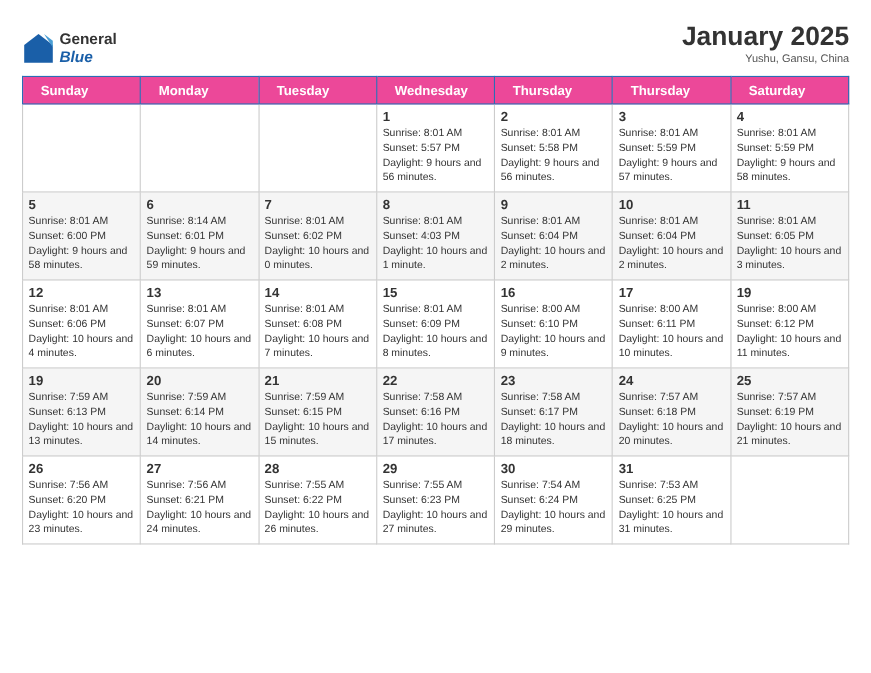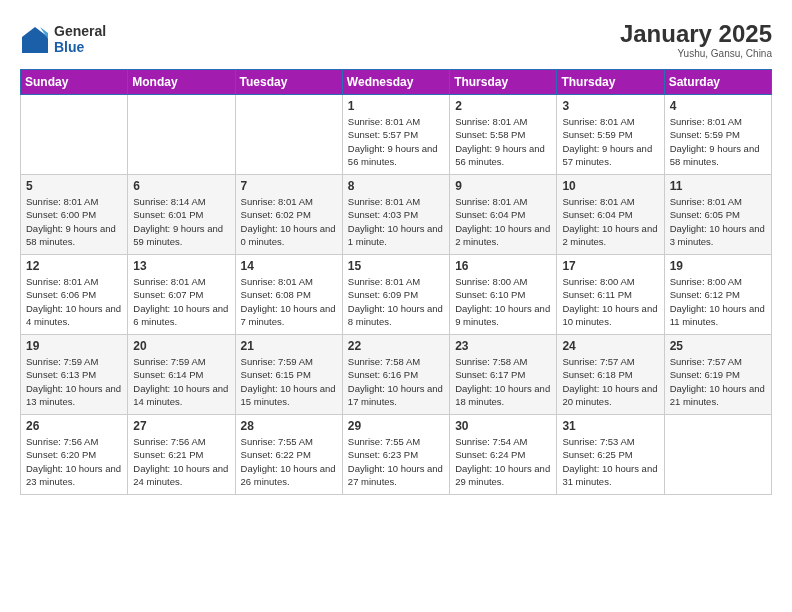--- a/index.html
+++ b/index.html
@@ -6,37 +6,37 @@
     body {
       font-family: Arial, sans-serif;
       background: #fff;
       width: 792px;
       min-height: 612px;
       padding: 20px;
     }
     .header {
       display: flex;
       justify-content: space-between;
-      align-items: center;
+      align-items: flex-end;
       margin-bottom: 10px;
     }
     .logo {
       display: flex;
       align-items: center;
       gap: 4px;
     }
     .logo-text {
       display: flex;
       flex-direction: column;
       font-size: 14px;
       font-weight: bold;
       line-height: 1.1;
     }
     .logo-general { color: #333; }
-    .logo-blue { color: #1a5fa8; }
+    .logo-blue { color: #1a5fa8; font-style: italic; }
     .logo-icon {
       width: 30px;
       height: 30px;
     }
     .title-block {
       text-align: right;
     }
     .month-title {
       font-size: 24px;
       font-weight: bold;
@@ -45,25 +45,25 @@
     .location {
       font-size: 10px;
       color: #555;
     }
     .calendar {
       width: 100%;
       border-collapse: collapse;
       border: 1px solid #ccc;
     }
     .calendar th {
-      background-color: #a21caf;
+      background-color: #ec4899;
       color: #fff;
       font-size: 12px;
       font-weight: bold;
-      padding: 5px 4px;
+      padding: 5px 16px;
       text-align: left;
       border: 1px solid #2a6db5;
     }
     .calendar td {
       width: 107px;
       vertical-align: top;
       padding: 4px 5px;
       font-size: 10px;
       color: #333;
       border: 1px solid #ccc;

